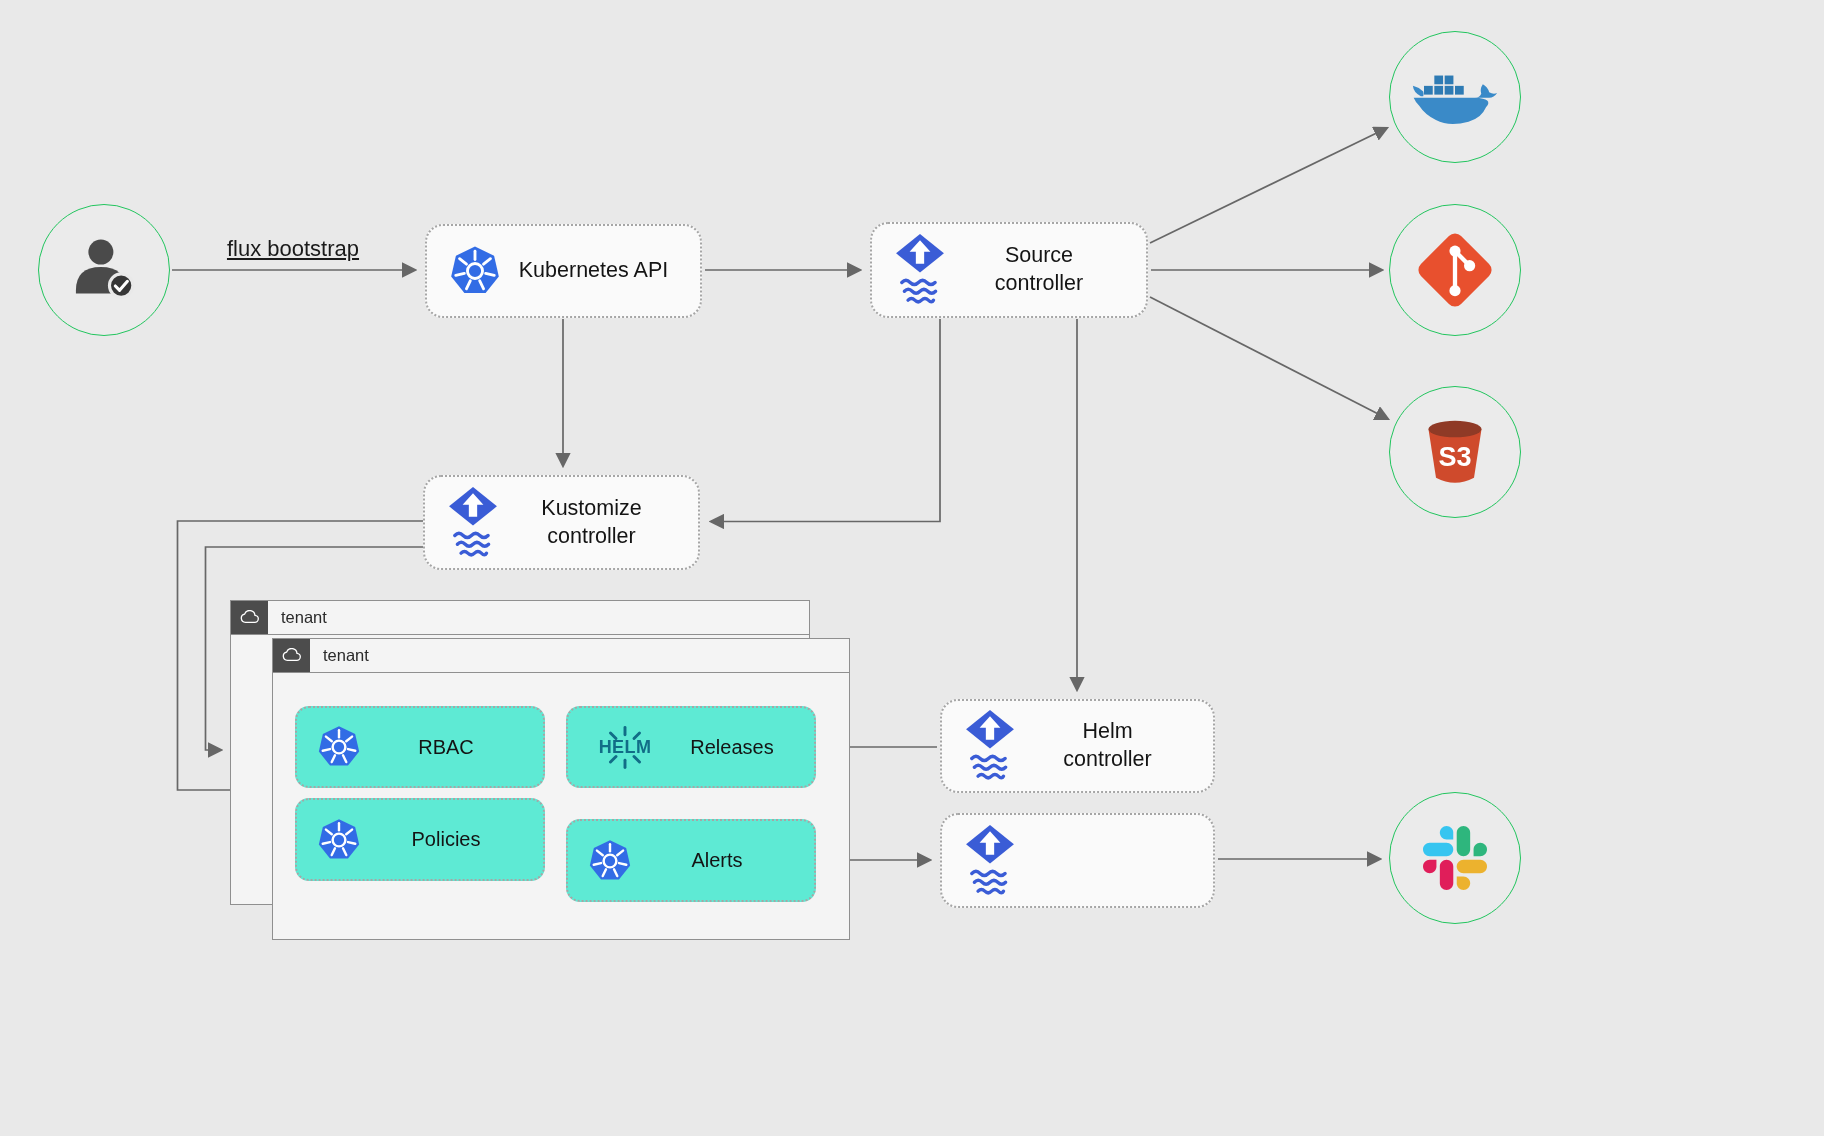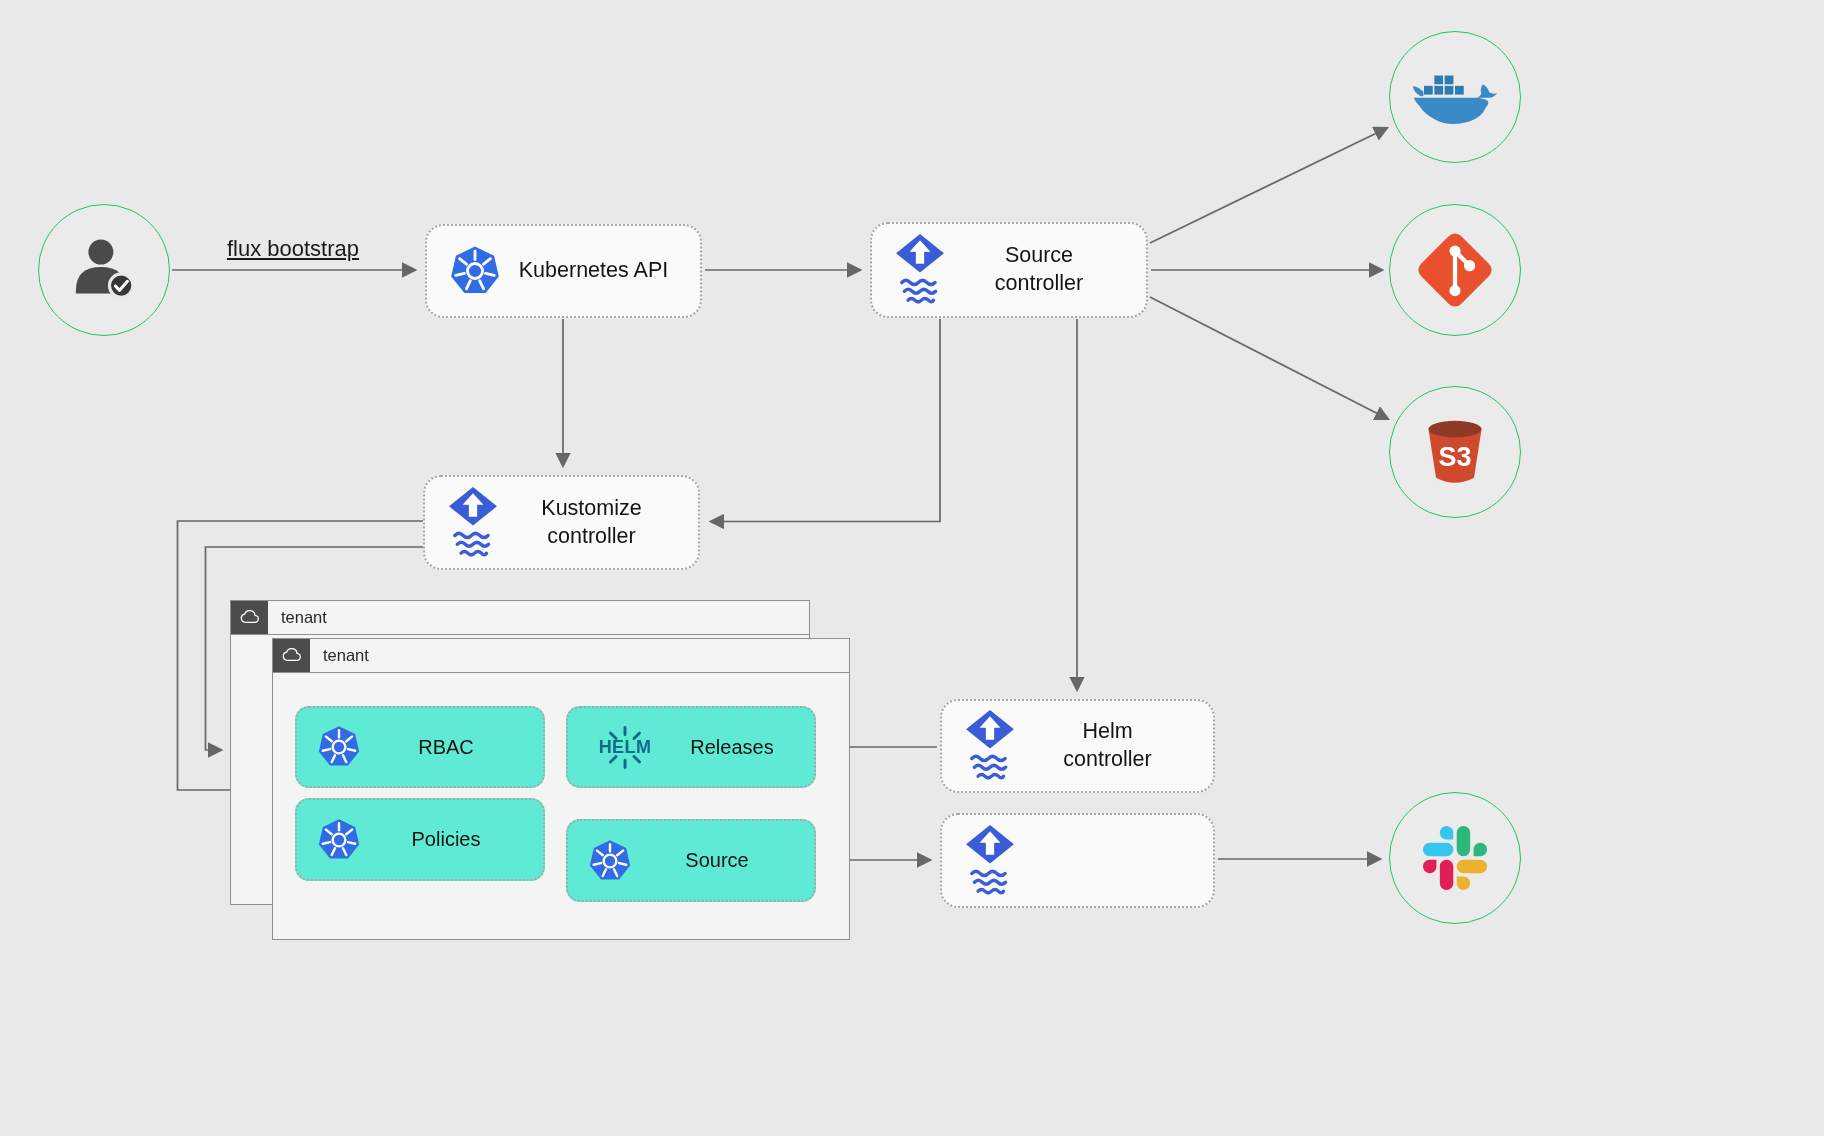--- a/index.html
+++ b/index.html
@@ -289,15 +289,15 @@
   <div class="sub-label">
       <span>Policies</span>
     </div>
 </div>
 
 <div class="node sub-box" style="left:566px;top:819px;width:250px;height:83px">
   <svg width="44" height="44">
       <use href="#sym-k8s"></use>
     </svg>
   <div class="sub-label">
-      <span>Source</span>
+      <span>Alerts</span>
     </div>
 </div>
 
 </body></html>

